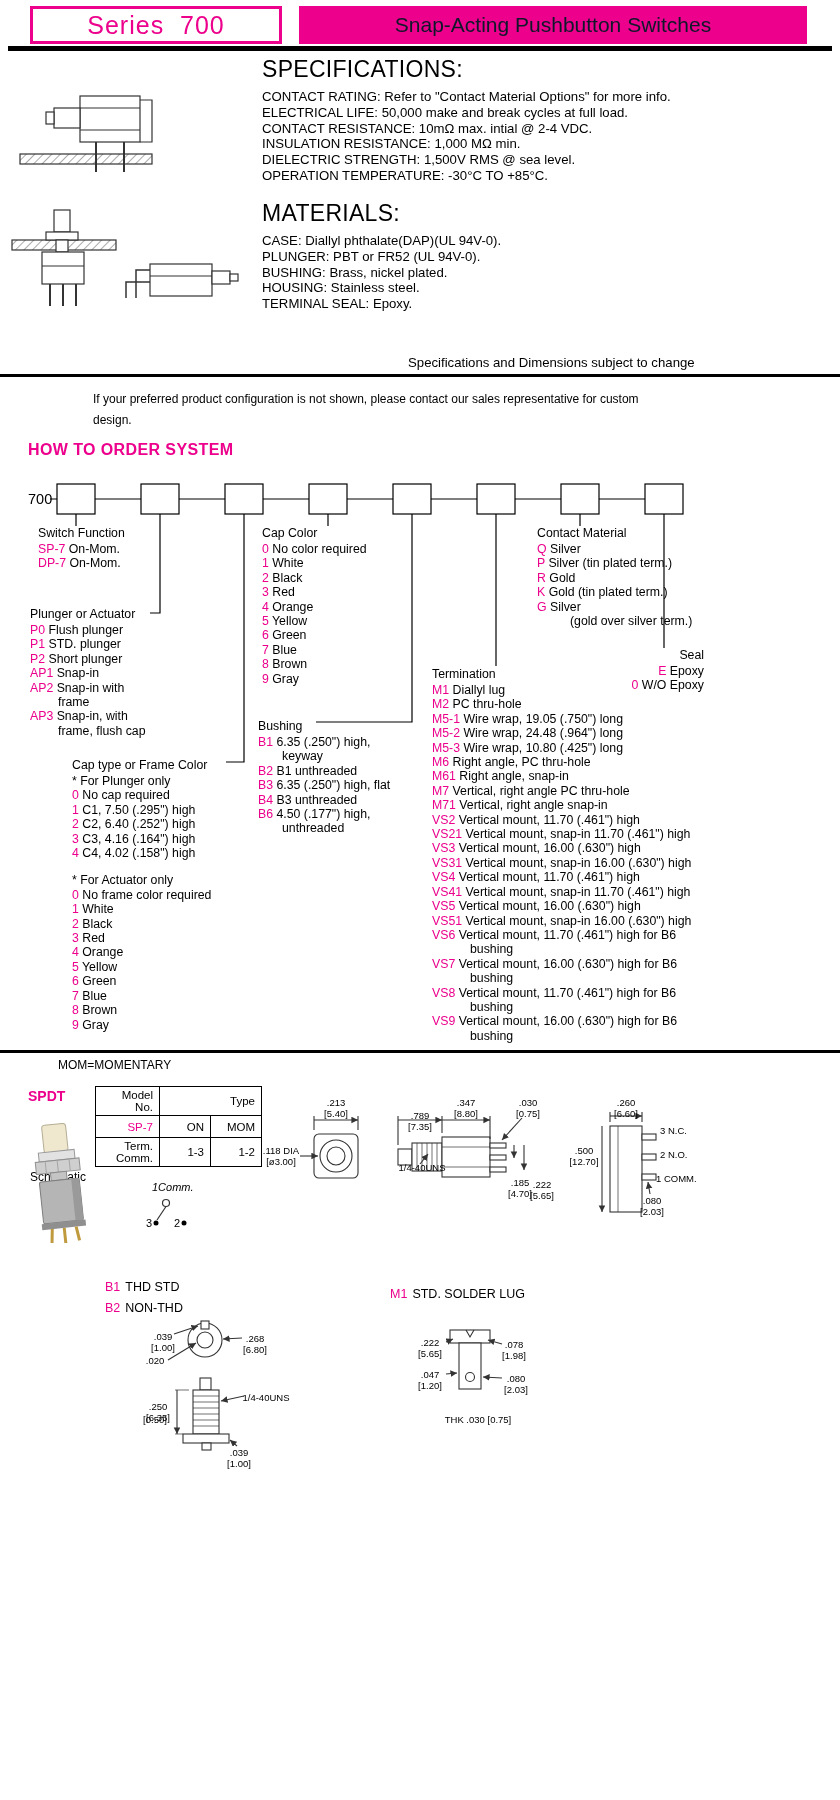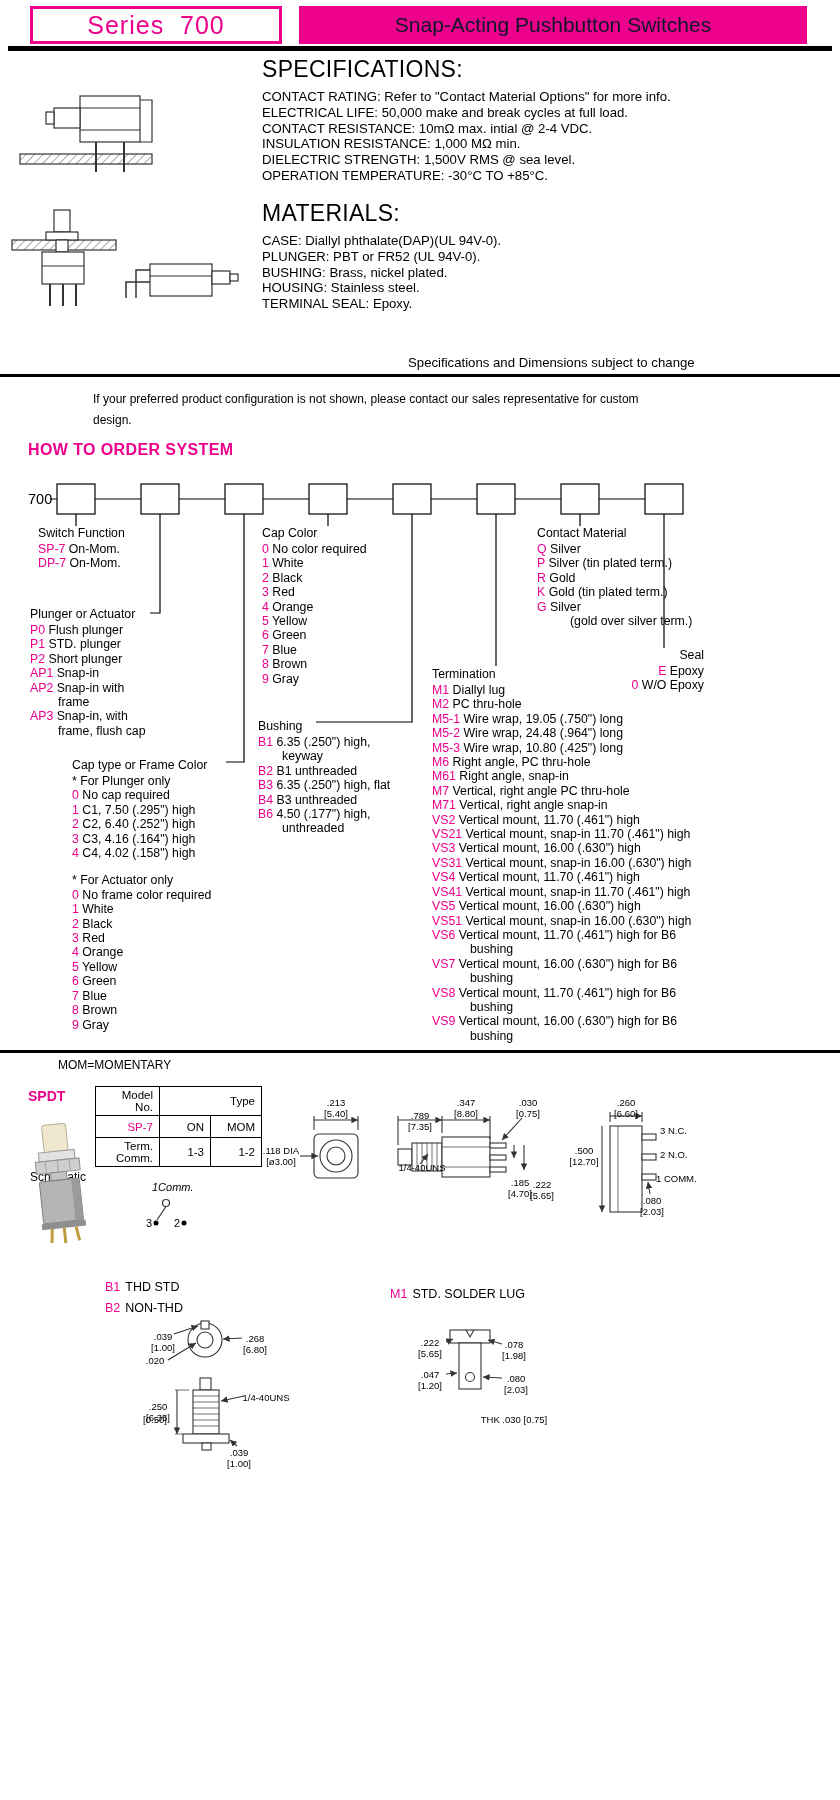--- a/index.html
+++ b/index.html
@@ -524,17 +524,17 @@
       <span>[1.98]</span>
   </div>
   <div class="dim" style="left:430px; top:1370px;">
     <span>.047</span>
       <span>[1.20]</span>
   </div>
   <div class="dim" style="left:516px; top:1374px;">
     <span>.080</span>
       <span>[2.03]</span>
   </div>
-  <div class="dim" style="left:478px; top:1415px;margin-left:36px;">
+  <div class="dim" style="left:478px; top:1415px;">
     <span>THK .030 [0.75]</span>
   </div>
 
 </div>
 
 </body></html>

